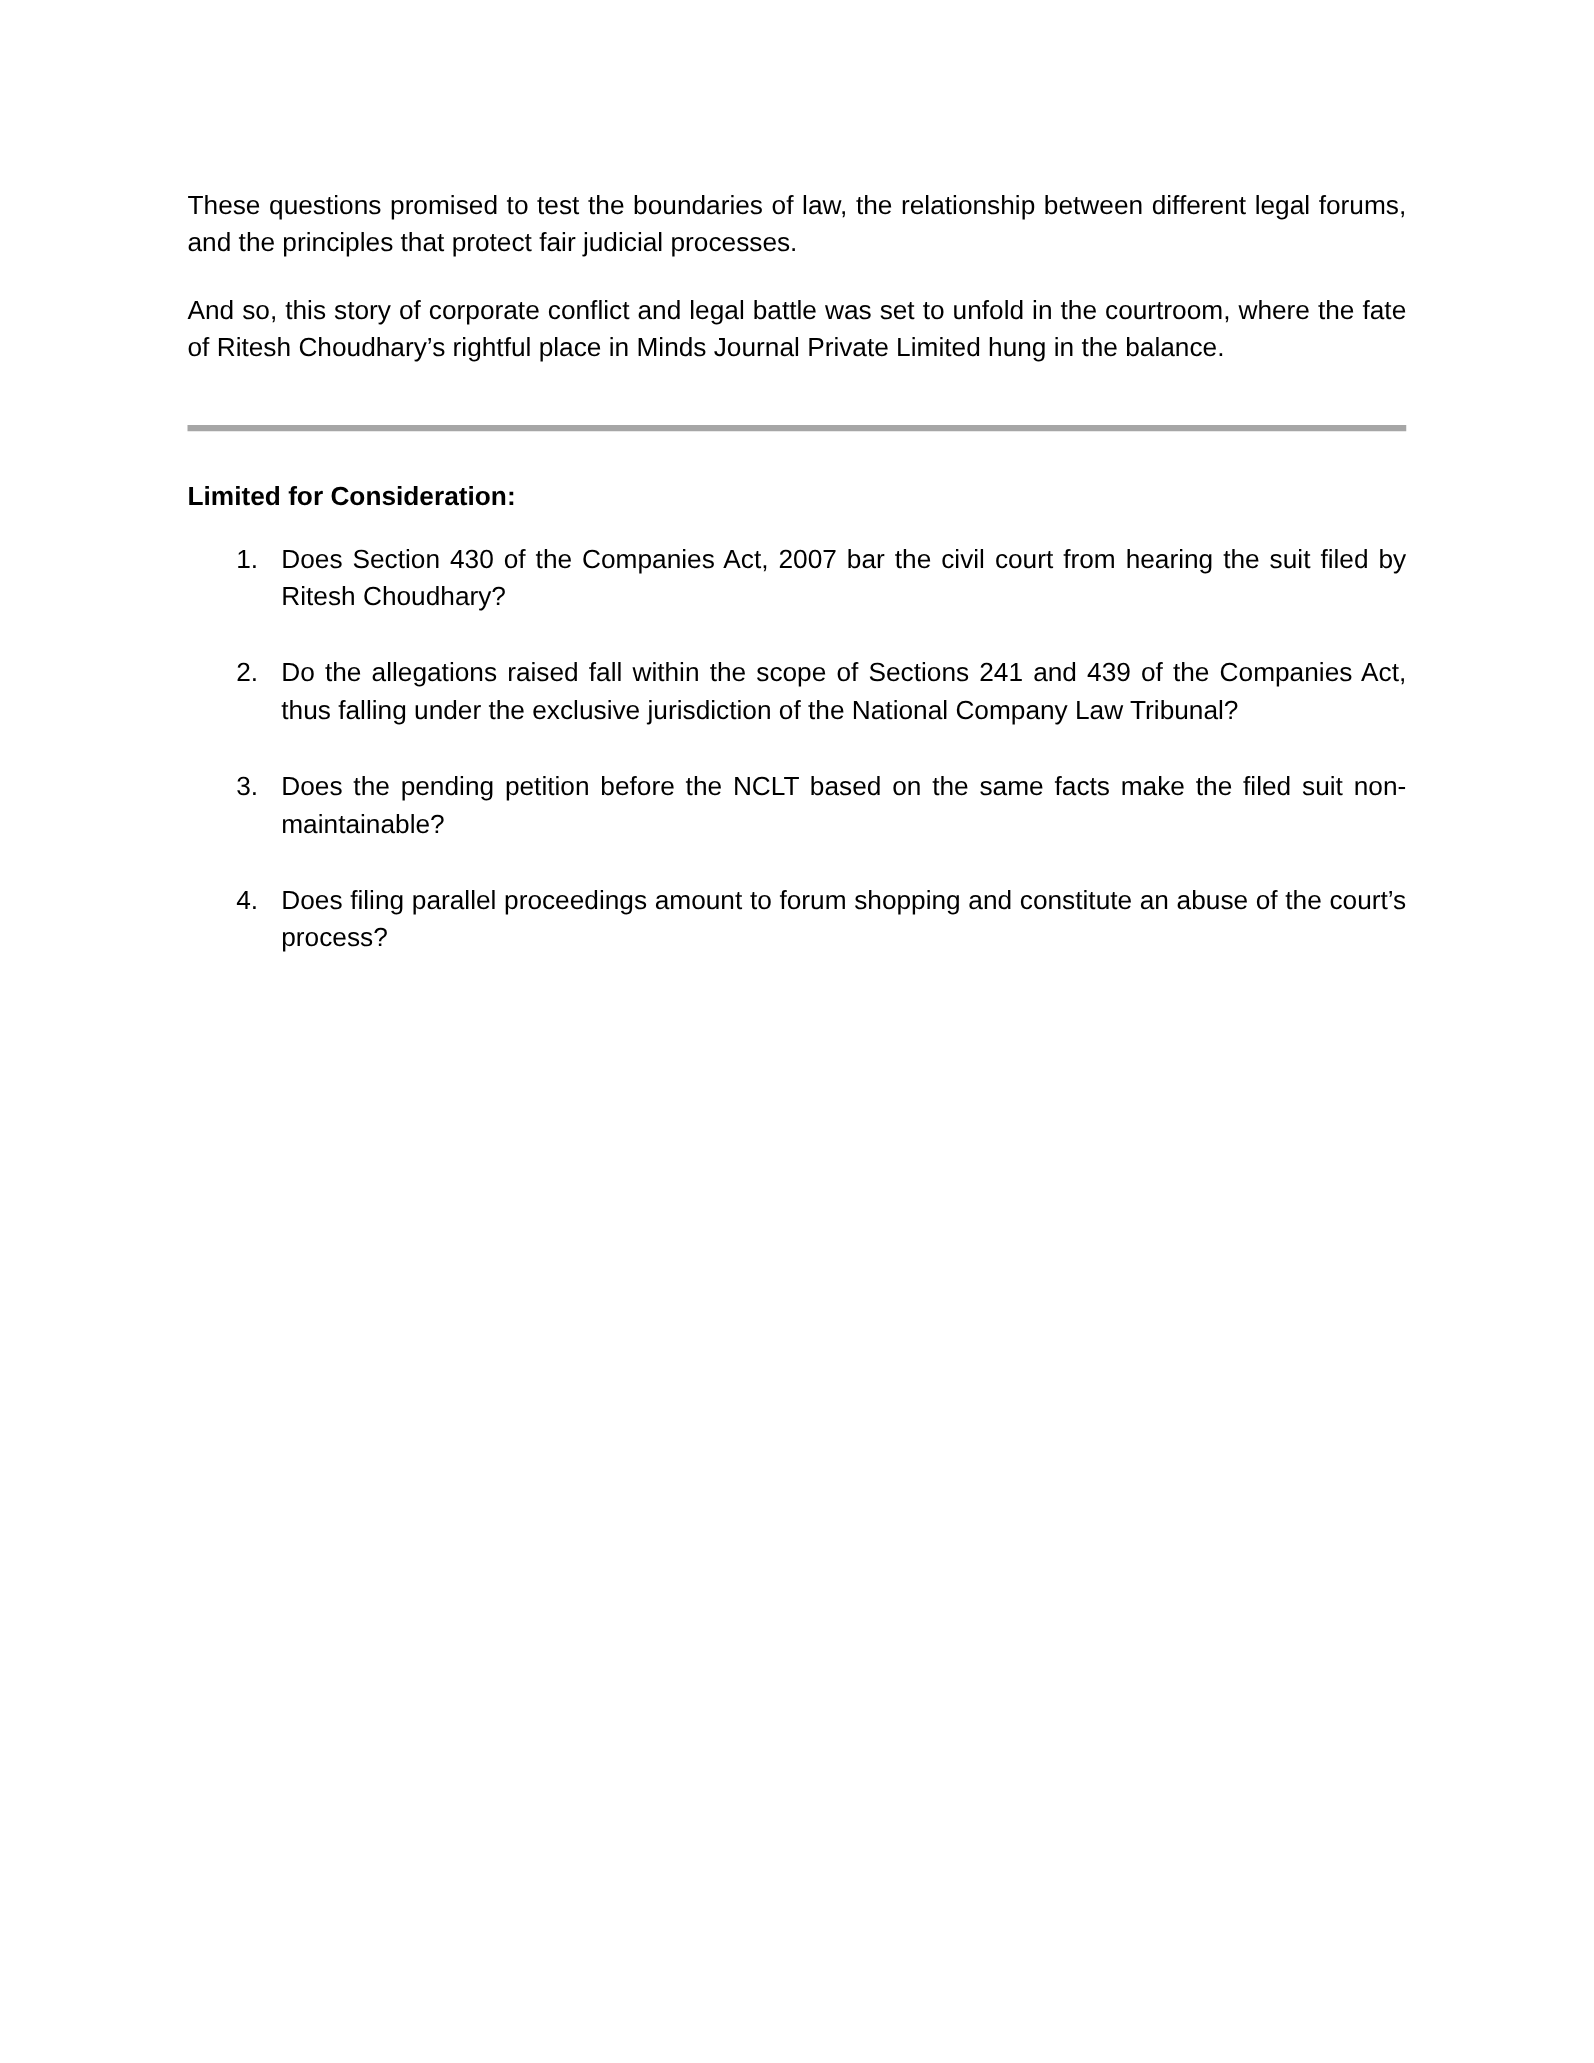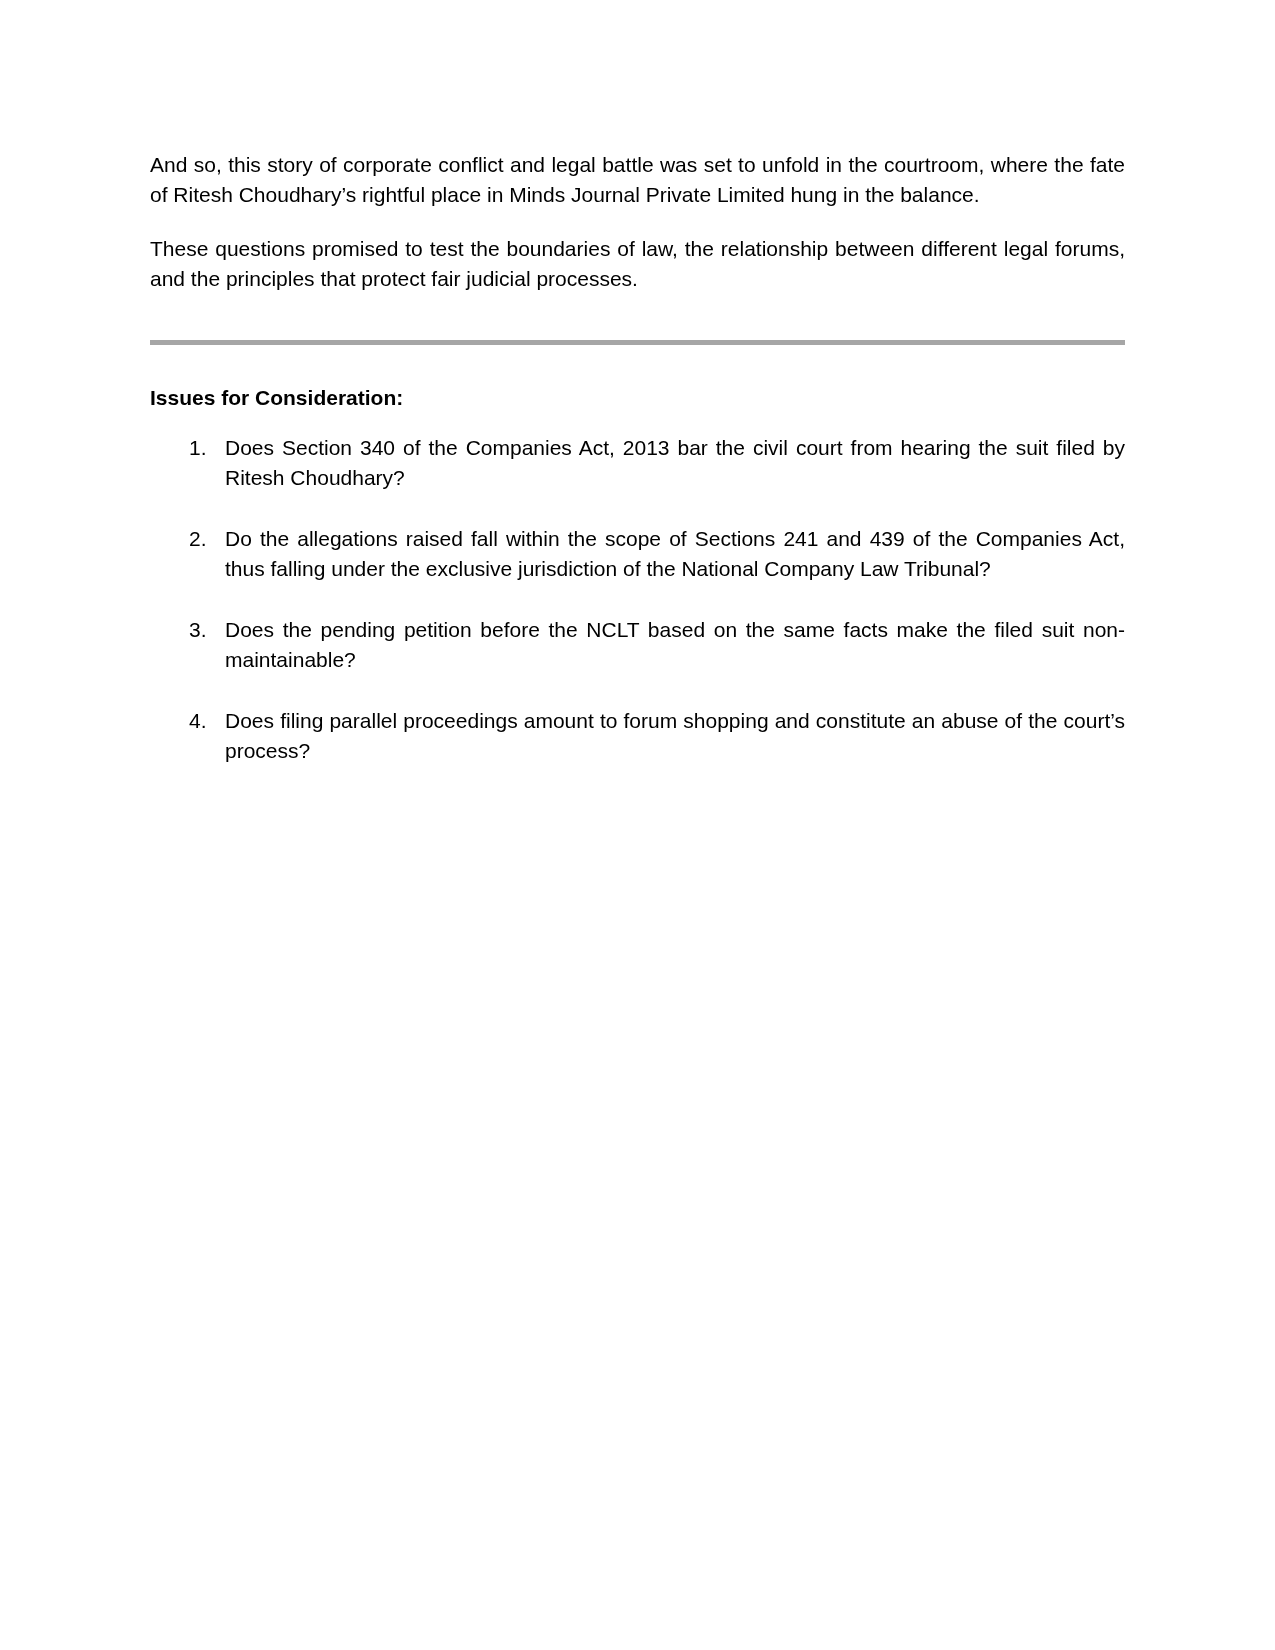--- a/index.html
+++ b/index.html
@@ -62,33 +62,33 @@
     flex: 1;
     text-align: justify;
   }
 </style>
 </head>
 <body>
 
 <div class="page">
   <div class="content">
 
+    <p class="para">These questions promised to test the boundaries of law, the relationship between different legal forums, and the principles that protect fair judicial processes.</p>
+
     <p class="para">And so, this story of corporate conflict and legal battle was set to unfold in the courtroom, where the fate of Ritesh Choudhary’s rightful place in Minds Journal Private Limited hung in the balance.</p>
-
-    <p class="para">These questions promised to test the boundaries of law, the relationship between different legal forums, and the principles that protect fair judicial processes.</p>
 
     <div class="divider"></div>
 
-    <h2 class="heading">Issues for Consideration:</h2>
+    <h2 class="heading">Limited for Consideration:</h2>
 
     <div class="issue-list">
 
       <div class="issue-item">
         <span class="issue-number">1.</span>
-        <span class="issue-text">Does Section 340 of the Companies Act, 2013 bar the civil court from hearing the suit filed by Ritesh Choudhary?</span>
+        <span class="issue-text">Does Section 430 of the Companies Act, 2007 bar the civil court from hearing the suit filed by Ritesh Choudhary?</span>
       </div>
 
       <div class="issue-item">
         <span class="issue-number">2.</span>
         <span class="issue-text">Do the allegations raised fall within the scope of Sections 241 and 439 of the Companies Act, thus falling under the exclusive jurisdiction of the National Company Law Tribunal?</span>
       </div>
 
       <div class="issue-item">
         <span class="issue-number">3.</span>
         <span class="issue-text">Does the pending petition before the NCLT based on the same facts make the filed suit non-maintainable?</span>

